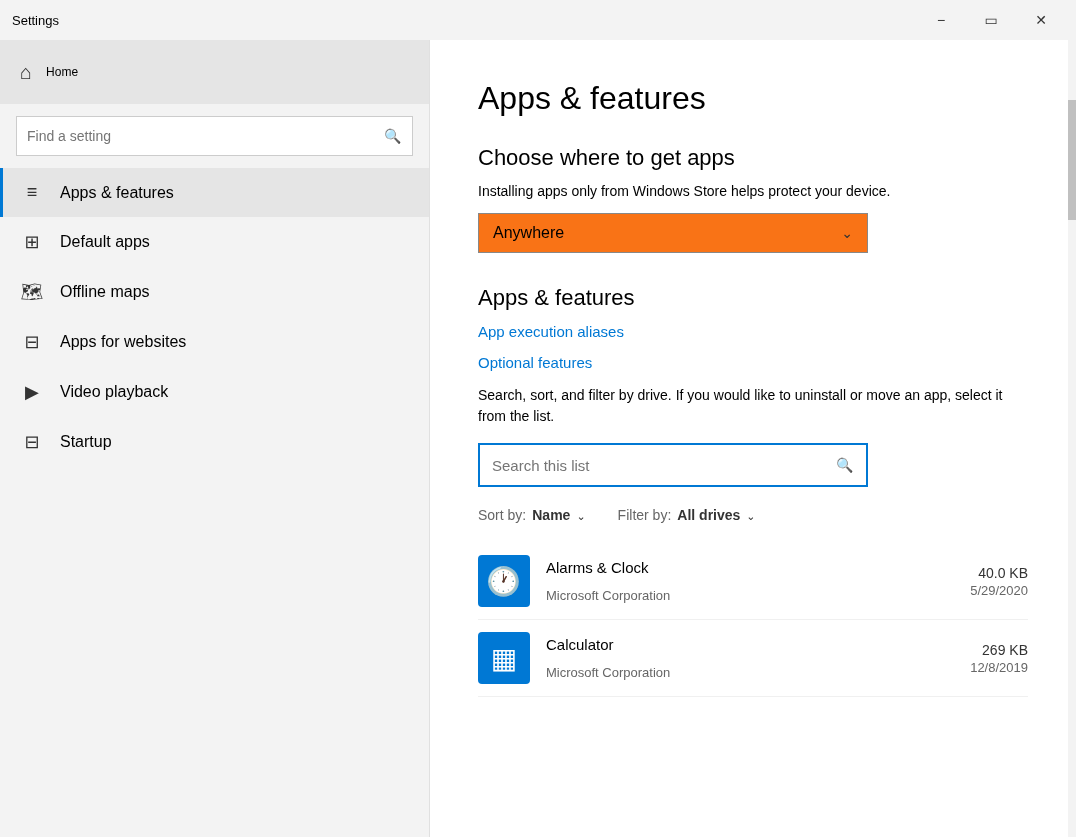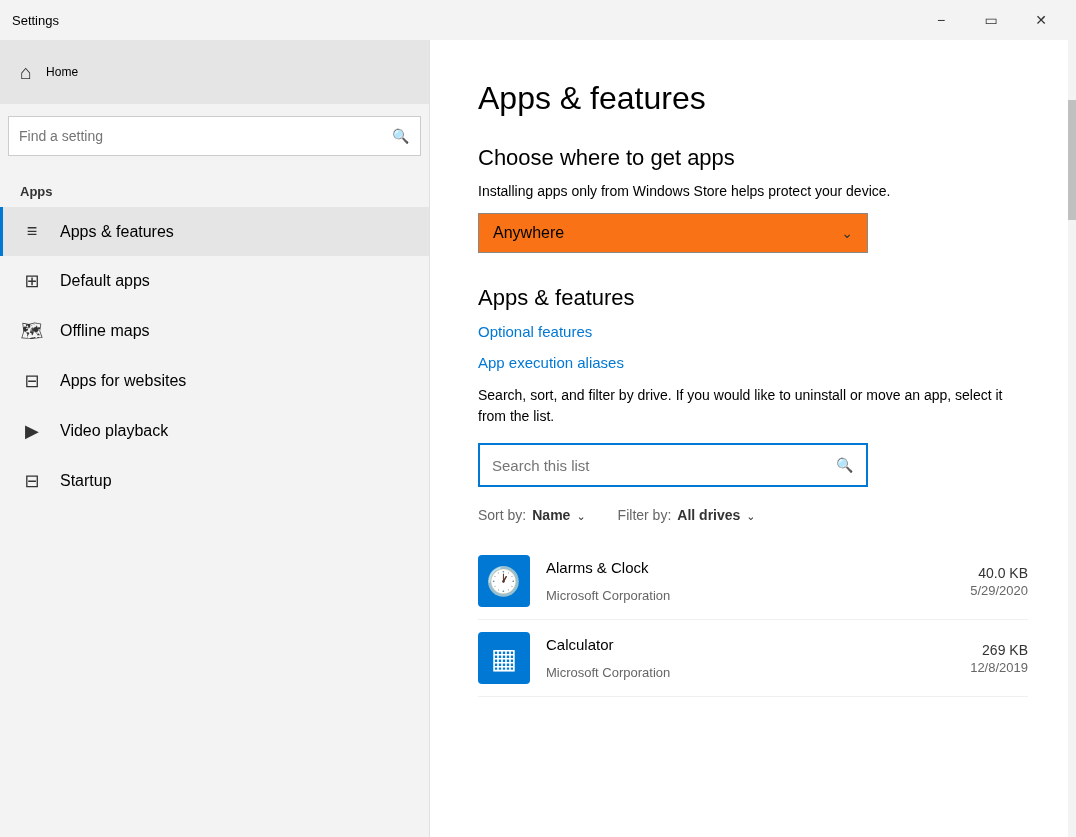--- a/index.html
+++ b/index.html
@@ -26,21 +26,21 @@
       width: 430px; background: #f3f3f3; display: flex; flex-direction: column;
       flex-shrink: 0; border-right: 1px solid #e0e0e0;
     }
     .sidebar-home {
       display: flex; align-items: center; gap: 14px; padding: 18px 20px;
       background: #e5e5e5; cursor: pointer; height: 64px;
     }
     .home-icon { font-size: 20px; color: #333; }
     .home-label { font-size: 12px; font-weight: 400; color: #000; }
 
-    .search-box-wrap { padding: 12px 8px; }
+    .search-box-wrap { padding: 12px 16px; }
     .search-box {
       display: flex; align-items: center; background: #fff;
       border: 1px solid #ccc; width: 100%; height: 40px; padding: 0 10px;
     }
     .search-box input {
       border: none; outline: none; flex: 1; font-size: 14px;
       background: transparent; color: #555;
     }
     .search-icon-char { color: #666; font-size: 14px; }
 
@@ -151,21 +151,20 @@
       <span class="home-label">Home</span>
     </div>
 
     <div class="search-box-wrap">
       <div class="search-box">
         <input type="text" placeholder="Find a setting" style="">
         <span class="search-icon-char">🔍</span>
       </div>
     </div>
 
-    <div class="sidebar-section-label">Apps</div>
 
     <div class="sidebar-nav-item active">
       <span class="nav-icon">≡</span>
       <span class="nav-label">Apps &amp; features</span>
     </div>
     <div class="sidebar-nav-item">
       <span class="nav-icon">⊞</span>
       <span class="nav-label">Default apps</span>
     </div>
     <div class="sidebar-nav-item">
@@ -198,22 +197,22 @@
 
     <div class="dropdown-wrap">
       <div class="dropdown">
         <span>Anywhere</span>
         <span class="dropdown-chevron">⌄</span>
       </div>
     </div>
 
     <h2 class="section-title">Apps &amp; features</h2>
 
+    <a class="link-blue">App execution aliases</a>
     <a class="link-blue">Optional features</a>
-    <a class="link-blue">App execution aliases</a>
 
     <p class="desc-text">Search, sort, and filter by drive. If you would like to uninstall or move an app, select it from the list.</p>
 
     <div class="search-list-wrap">
       <input type="text" placeholder="Search this list" style="">
       <span class="search-list-icon">🔍</span>
     </div>
 
     <div class="sort-filter-row">
       <div class="sort-filter-item">

